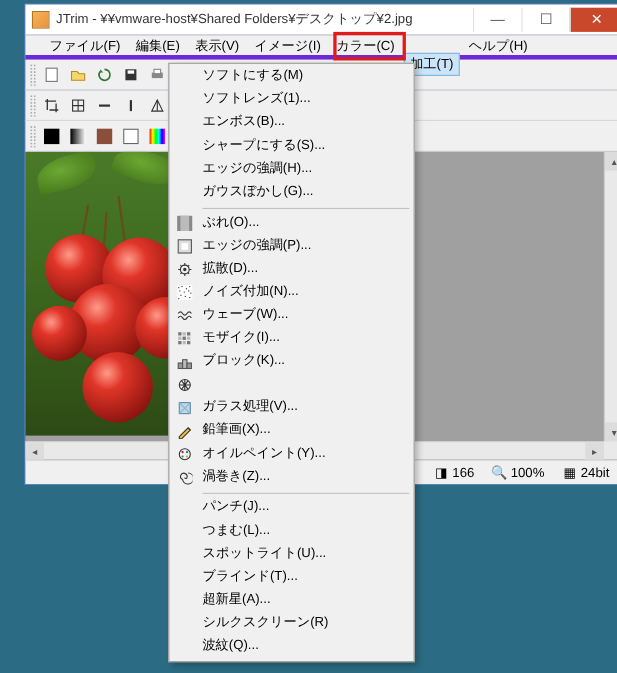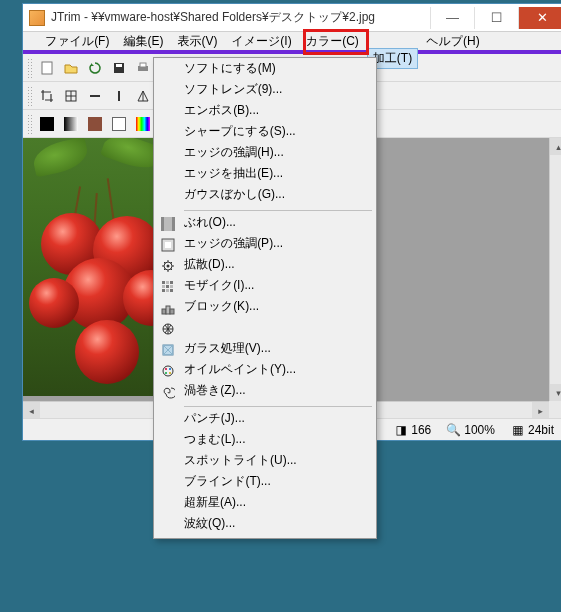--- a/index.html
+++ b/index.html
@@ -353,33 +353,30 @@
 
 </div>
 
 <div class="highlight-rect"></div>
 
 <div class="dropdown" id="dropdown">
     <div class="dd-item">
       <span>ソフトにする(M)</span>
     </div>
     <div class="dd-item">
-      <span>ソフトレンズ(9)...</span>
+      <span>ソフトレンズ(1)...</span>
     </div>
     <div class="dd-item">
       <span>エンボス(B)...</span>
     </div>
     <div class="dd-item">
       <span>シャープにする(S)...</span>
     </div>
     <div class="dd-item">
       <span>エッジの強調(H)...</span>
-    </div>
-    <div class="dd-item">
-      <span>エッジを抽出(E)...</span>
     </div>
     <div class="dd-item">
       <span>ガウスぼかし(G)...</span>
     </div>
     <div class="dd-sep"></div>
     <div class="dd-item">
       <span class="dd-icon">
         <svg width="14" height="14">
           <rect width="14" height="14" fill="#888"></rect>
           <rect x="3" width="8" height="14" fill="#bbb"></rect>
@@ -398,20 +395,50 @@
     </div>
     <div class="dd-item">
       <span class="dd-icon">
         <svg width="14" height="14">
           <circle cx="7" cy="7" r="4" fill="none" stroke="#333"></circle>
           <circle cx="7" cy="7" r="1.5" fill="#333"></circle>
           <path d="M7 1v2M7 11v2M1 7h2M11 7h2M3 3l1.5 1.5M11 11l-1.5-1.5M11 3l-1.5 1.5M3 11l1.5-1.5" stroke="#333"></path>
         </svg>
       </span>
       <span>拡散(D)...</span>
+    </div>
+    <div class="dd-item">
+      <span class="dd-icon">
+        <svg width="14" height="14">
+          <rect width="14" height="14" fill="#fff"></rect>
+          <g fill="#333">
+            <rect x="1" y="2" width="1" height="1"></rect>
+            <rect x="4" y="1" width="1" height="1"></rect>
+            <rect x="8" y="3" width="1" height="1"></rect>
+            <rect x="11" y="1" width="1" height="1"></rect>
+            <rect x="2" y="5" width="1" height="1"></rect>
+            <rect x="6" y="6" width="1" height="1"></rect>
+            <rect x="10" y="5" width="1" height="1"></rect>
+            <rect x="12" y="7" width="1" height="1"></rect>
+            <rect x="3" y="9" width="1" height="1"></rect>
+            <rect x="7" y="10" width="1" height="1"></rect>
+            <rect x="1" y="12" width="1" height="1"></rect>
+            <rect x="11" y="11" width="1" height="1"></rect>
+          </g>
+        </svg>
+      </span>
+      <span>ノイズ付加(N)...</span>
+    </div>
+    <div class="dd-item">
+      <span class="dd-icon">
+        <svg width="14" height="14">
+          <path d="M1 5q2-3 4 0t4 0 4 0M1 9q2-3 4 0t4 0 4 0" fill="none" stroke="#333"></path>
+        </svg>
+      </span>
+      <span>ウェーブ(W)...</span>
     </div>
     <div class="dd-item">
       <span class="dd-icon">
         <svg width="14" height="14">
           <g fill="#777">
             <rect x="1" y="1" width="3" height="3"></rect>
             <rect x="5" y="1" width="3" height="3" fill="#bbb"></rect>
             <rect x="9" y="1" width="3" height="3"></rect>
             <rect x="1" y="5" width="3" height="3" fill="#bbb"></rect>
             <rect x="5" y="5" width="3" height="3"></rect>
@@ -447,20 +474,29 @@
         <svg width="14" height="14">
           <rect x="2" y="2" width="10" height="10" fill="#bcd8ea" stroke="#5a8aaa"></rect>
           <path d="M2 2l10 10M2 12L12 2" stroke="#8ab4cc"></path>
         </svg>
       </span>
       <span>ガラス処理(V)...</span>
     </div>
     <div class="dd-item">
       <span class="dd-icon">
         <svg width="14" height="14">
+          <path d="M2 12l8-8 2 2-8 8H2z" fill="#f0c040" stroke="#333"></path>
+          <path d="M10 4l2 2" stroke="#333"></path>
+        </svg>
+      </span>
+      <span>鉛筆画(X)...</span>
+    </div>
+    <div class="dd-item">
+      <span class="dd-icon">
+        <svg width="14" height="14">
           <circle cx="7" cy="7" r="5" fill="none" stroke="#333"></circle>
           <circle cx="5" cy="5" r="1" fill="#c03"></circle>
           <circle cx="9" cy="5" r="1" fill="#06c"></circle>
           <circle cx="5" cy="9" r="1" fill="#0a4"></circle>
           <circle cx="9" cy="9" r="1" fill="#ca0"></circle>
         </svg>
       </span>
       <span>オイルペイント(Y)...</span>
     </div>
     <div class="dd-item">
@@ -481,15 +517,18 @@
     <div class="dd-item">
       <span>スポットライト(U)...</span>
     </div>
     <div class="dd-item">
       <span>ブラインド(T)...</span>
     </div>
     <div class="dd-item">
       <span>超新星(A)...</span>
     </div>
     <div class="dd-item">
+      <span>シルクスクリーン(R)</span>
+    </div>
+    <div class="dd-item">
       <span>波紋(Q)...</span>
     </div>
   </div>
 
 </body></html>

